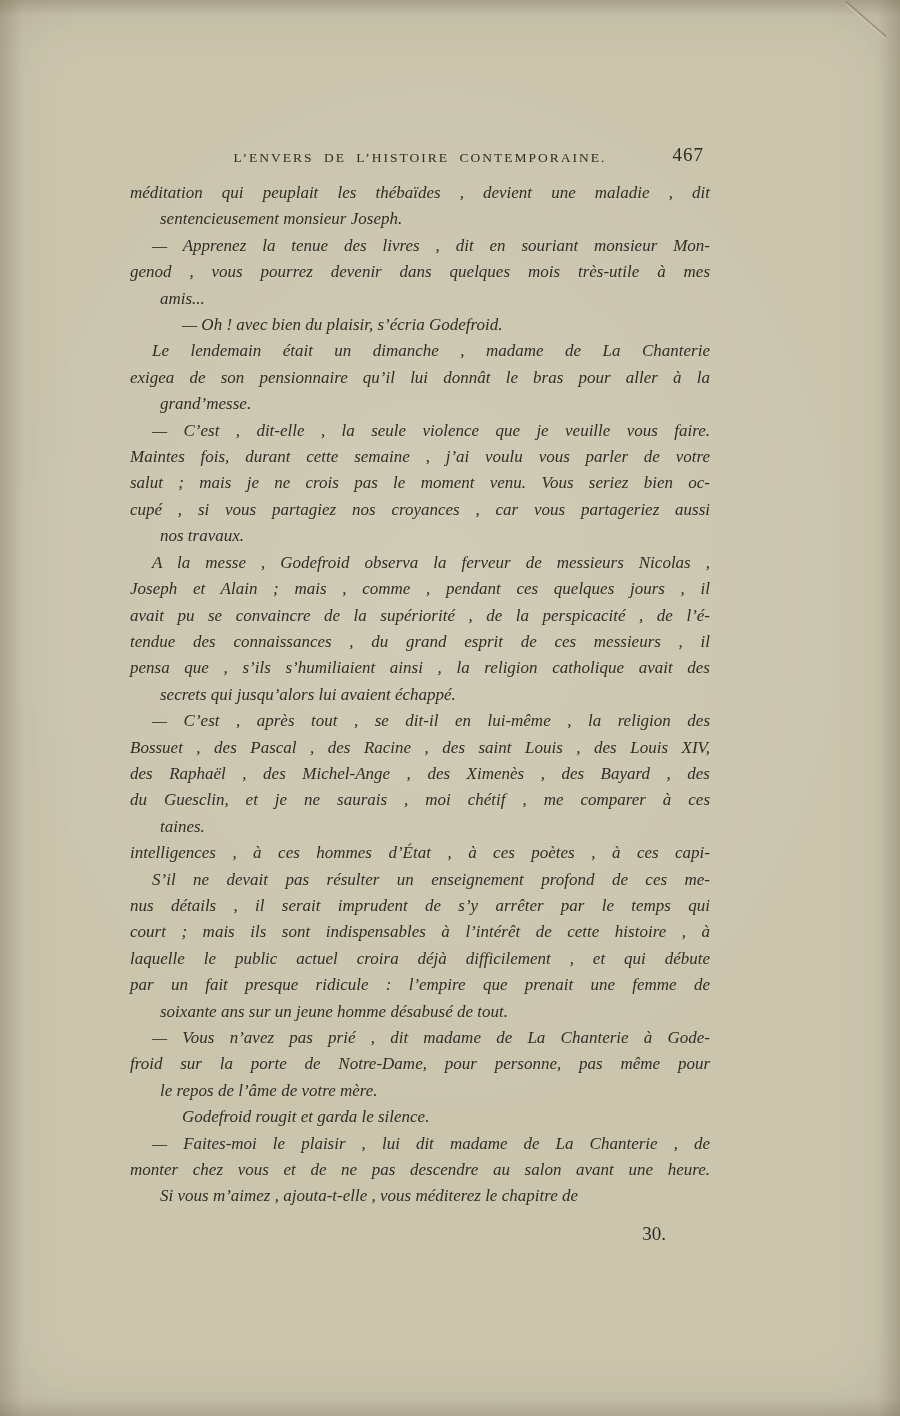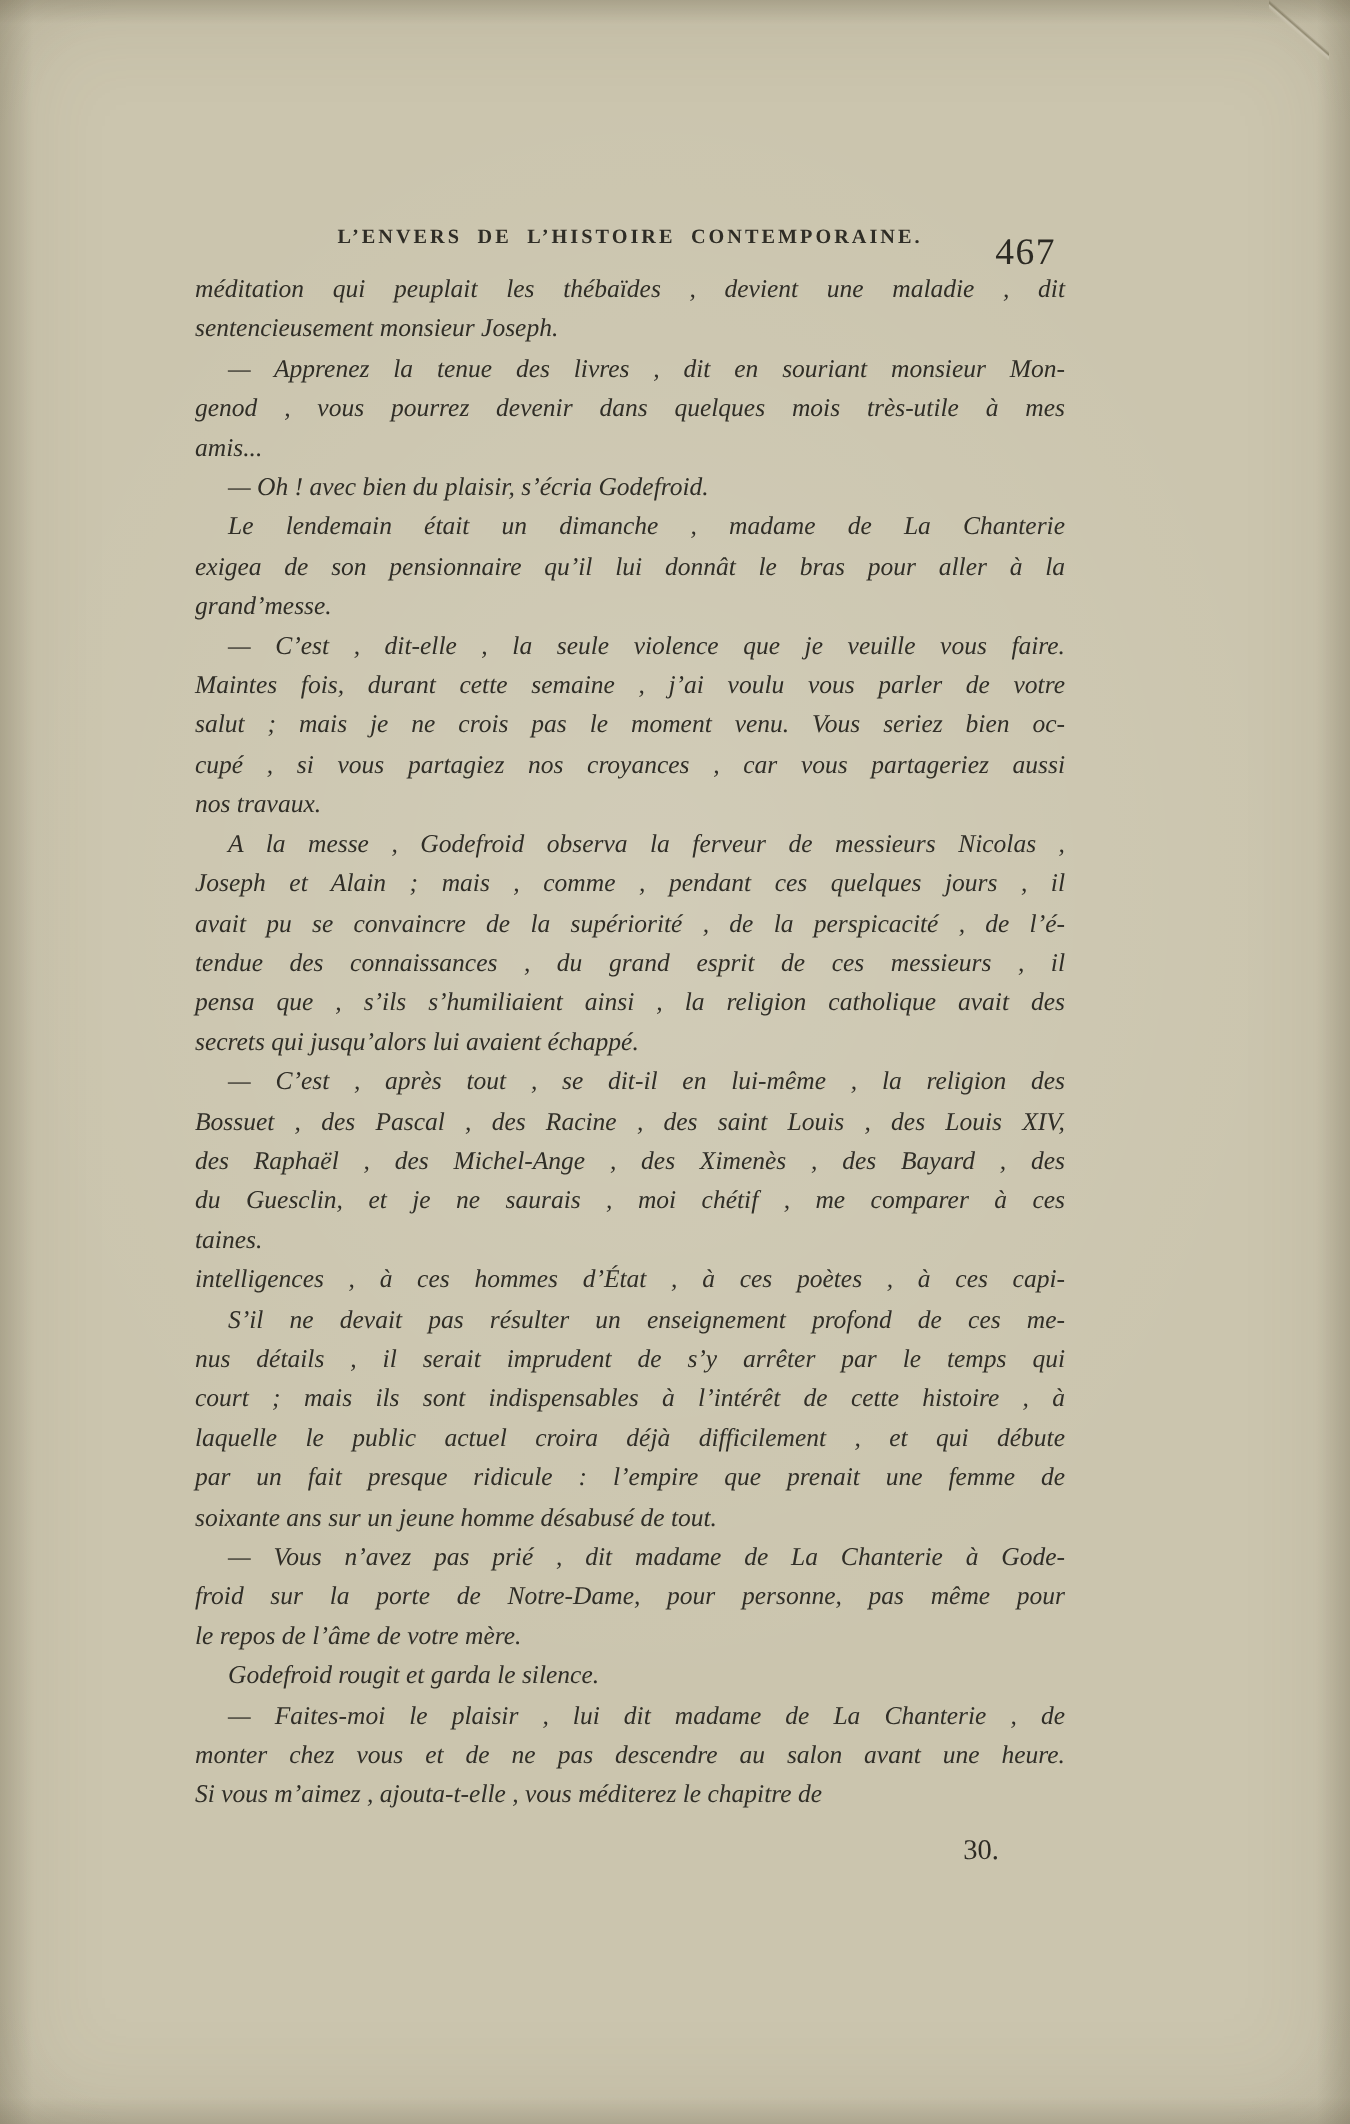--- a/index.html
+++ b/index.html
@@ -33,47 +33,47 @@
   }
   .page-header {
     position: relative;
     height: 22px;
     margin-bottom: 12px;
   }
   .running-title {
     display: block;
     text-align: center;
     font-size: 13.5px;
-    font-weight: bold;
+    font-weight: normal;
     letter-spacing: 2px;
     word-spacing: 5px;
     color: #2f2d26;
     padding-top: 4px;
   }
   .page-number {
     position: absolute;
     right: 6px; top: -2px;
-    font-size: 25px;
+    font-size: 19px;
     letter-spacing: 1px;
     color: #2c2a23;
-    margin-top: 11px;
   }
   .page-body { width: 580px; }
   .para { margin: 0; font-style: italic; }
   .line {
     font-size: 17px;
     line-height: 26.4px;
     text-align: justify;
     text-align-last: justify;
     white-space: normal;
     color: #302e27;
   }
   .line.last {
     text-align: center;
     text-align-last: left;
+    margin-left: 30px;
   }
   .line.first-indent { padding-left: 22px; }
   .signature-mark {
     margin-top: 13px;
     padding-left: 468px;
     font-size: 19px;
     color: #2e2c25;
     text-align: center;
   }
 </style>

